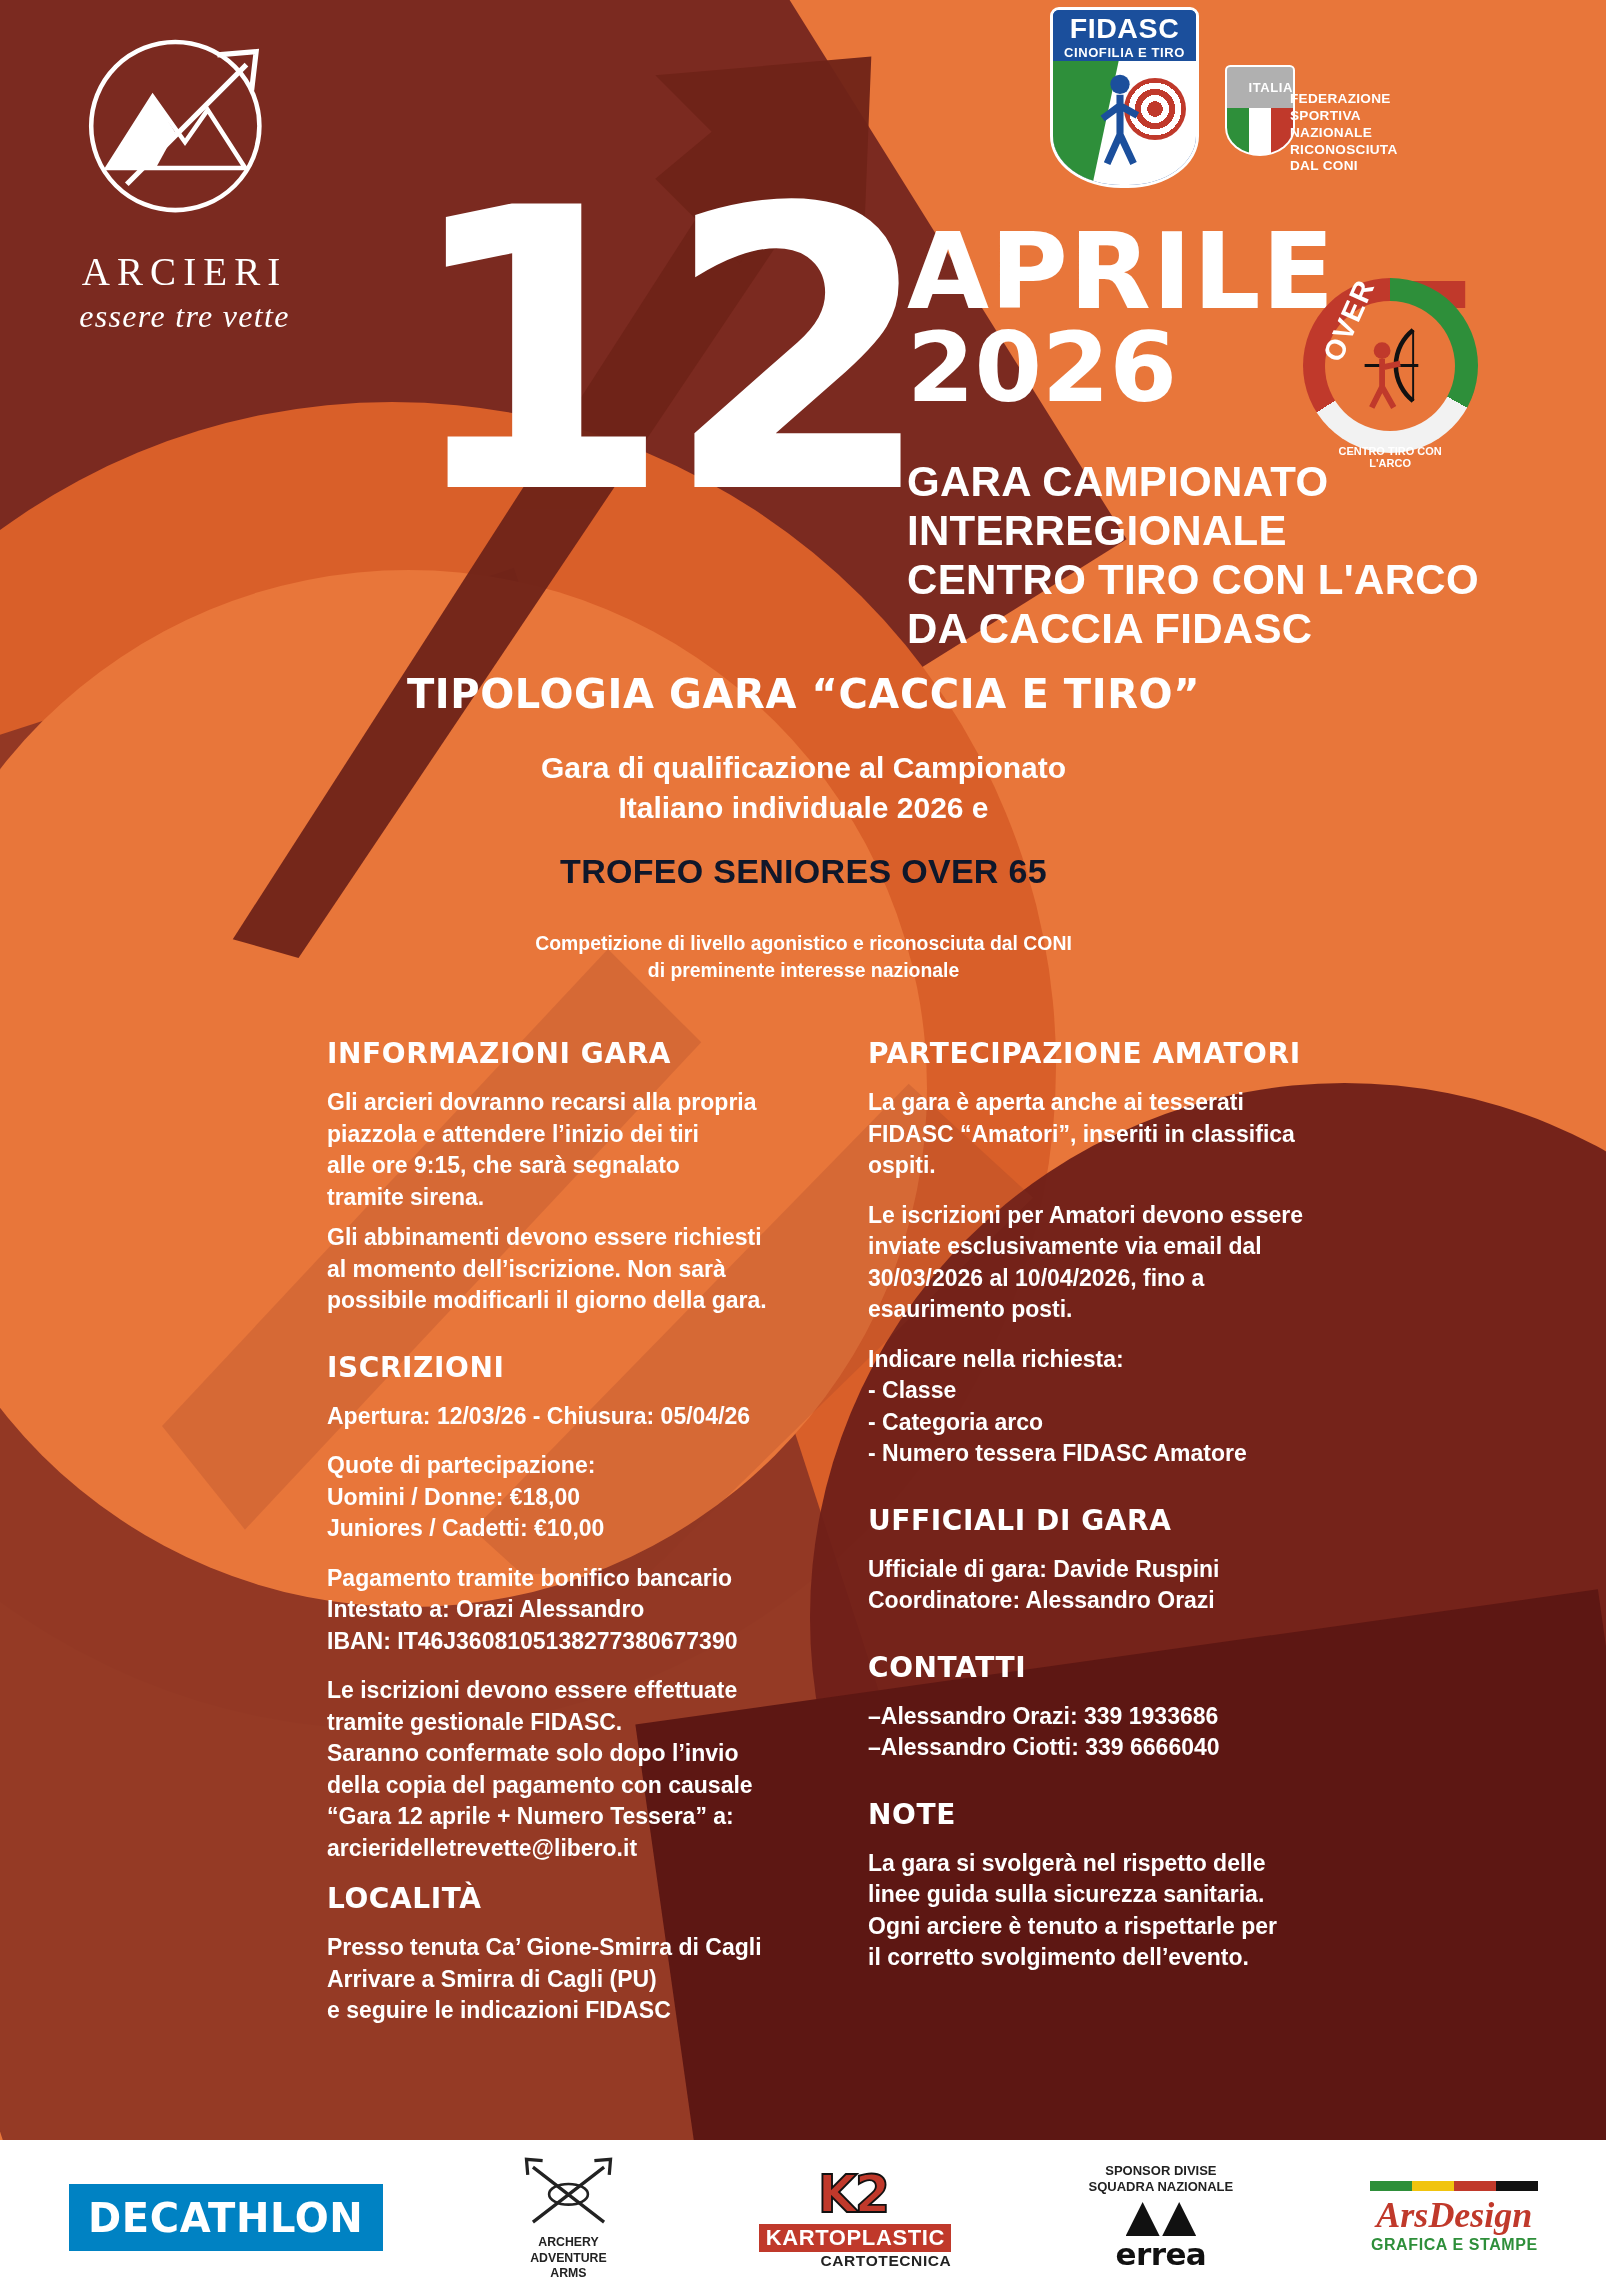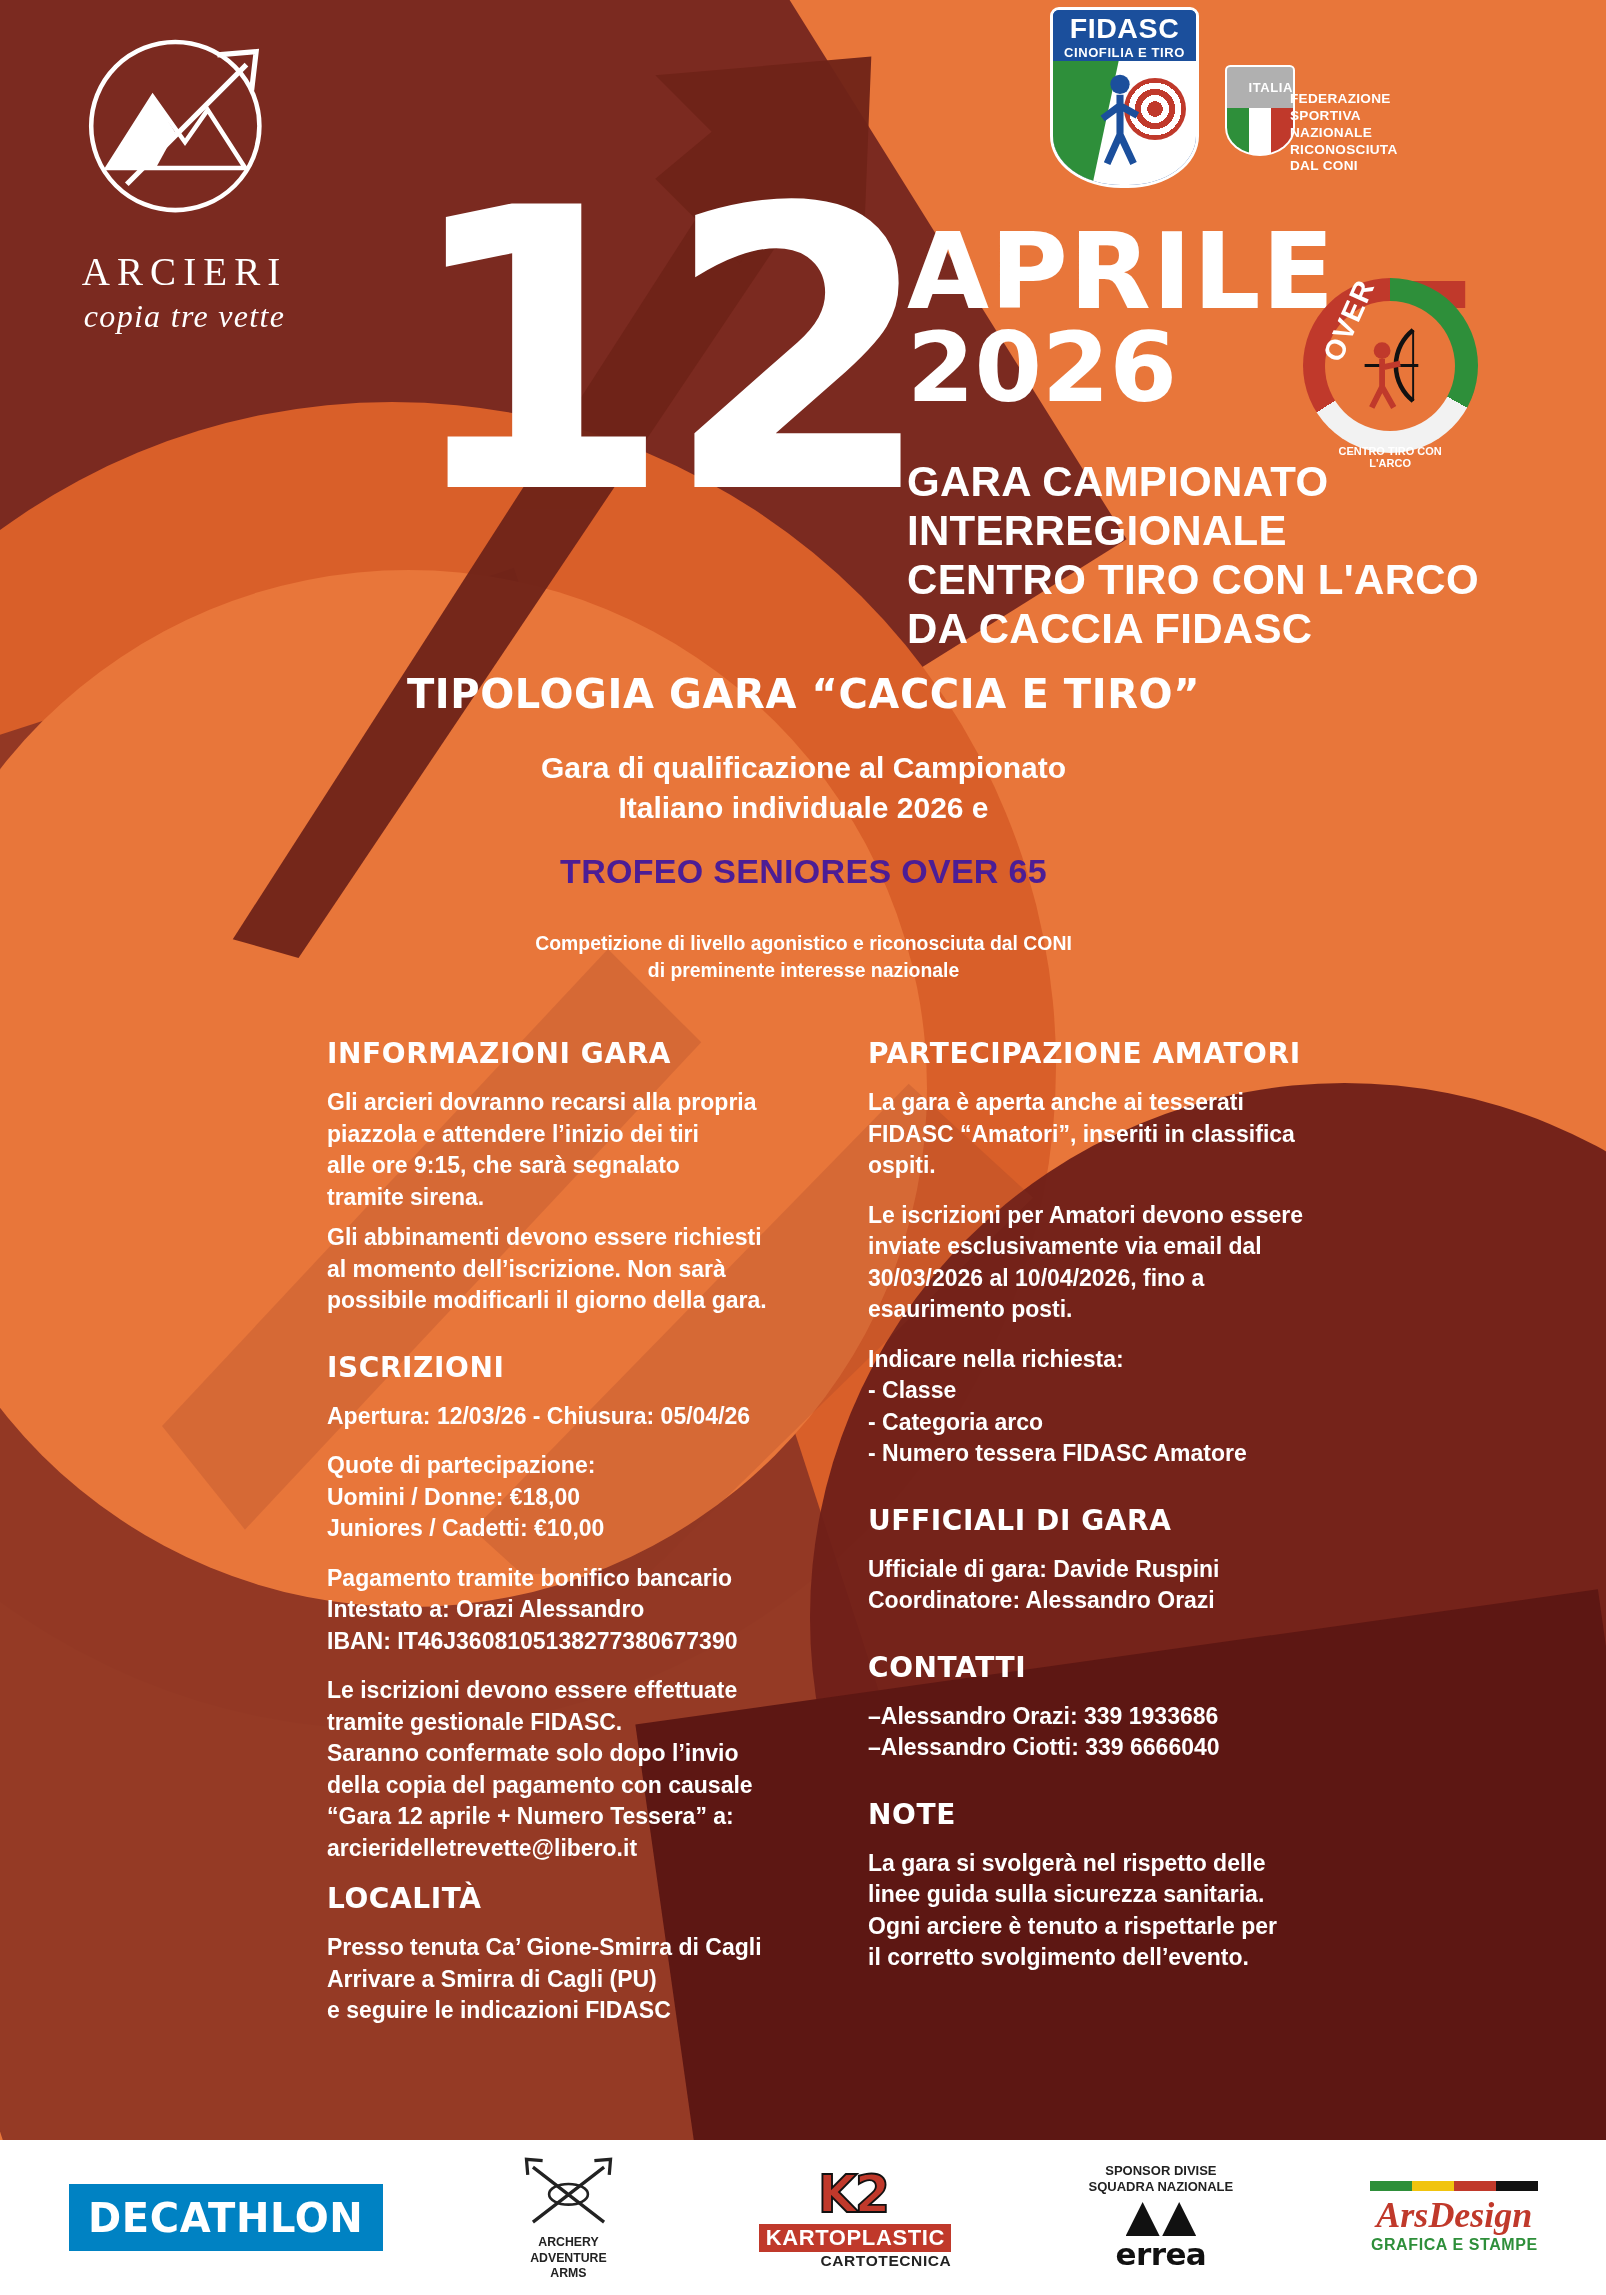--- a/index.html
+++ b/index.html
@@ -234,21 +234,21 @@
     letter-spacing: 0.6px;
     font-family: "DejaVu Sans", sans-serif;
   }
   .qual {
     position: absolute; left: 0; right: 0; top: 748px;
     text-align: center; color: #fff;
     font-size: 30px; font-weight: bold; line-height: 1.33;
   }
   .trofeo {
     position: absolute; left: 0; right: 0; top: 852px;
-    text-align: center; color: #4c1d95;
+    text-align: center; color: #0f172a;
     font-size: 34px; font-weight: bold; letter-spacing: 0.3px;
   }
   .comp {
     position: absolute; left: 0; right: 0; top: 930px;
     text-align: center; color: #fff;
     font-size: 19.4px; font-weight: bold; line-height: 1.38;
   }
 
   
   .col { position: absolute; color: #fff; }
@@ -347,21 +347,21 @@
 
   <div class="logo-arcieri">
     <svg width="214" height="207" viewBox="0 0 330 320">
       <circle cx="150" cy="150" r="130" fill="none" stroke="#fff" stroke-width="7"></circle>
       <path d="M45 215 L115 105 L165 175 L200 125 L258 215 Z" fill="none" stroke="#fff" stroke-width="7"></path>
       <path d="M45 215 L115 105 L150 160 L120 215 Z" fill="#fff"></path>
       <path d="M75 240 L260 55" stroke="#fff" stroke-width="8"></path>
       <path d="M215 40 L275 35 L268 95" fill="none" stroke="#fff" stroke-width="8"></path>
     </svg>
     <div class="logo-title">ARCIERI</div>
-    <div class="logo-sub">copia tre vette</div>
+    <div class="logo-sub">essere tre vette</div>
   </div>
 
   <div class="fidasc-badge">
     <div class="fidasc-shield">
       <div class="fidasc-top">
         <div class="t1">FIDASC</div>
         <div class="t2">CINOFILIA E TIRO</div>
       </div>
       <div class="fidasc-body">
         <div class="fidasc-green"></div>

